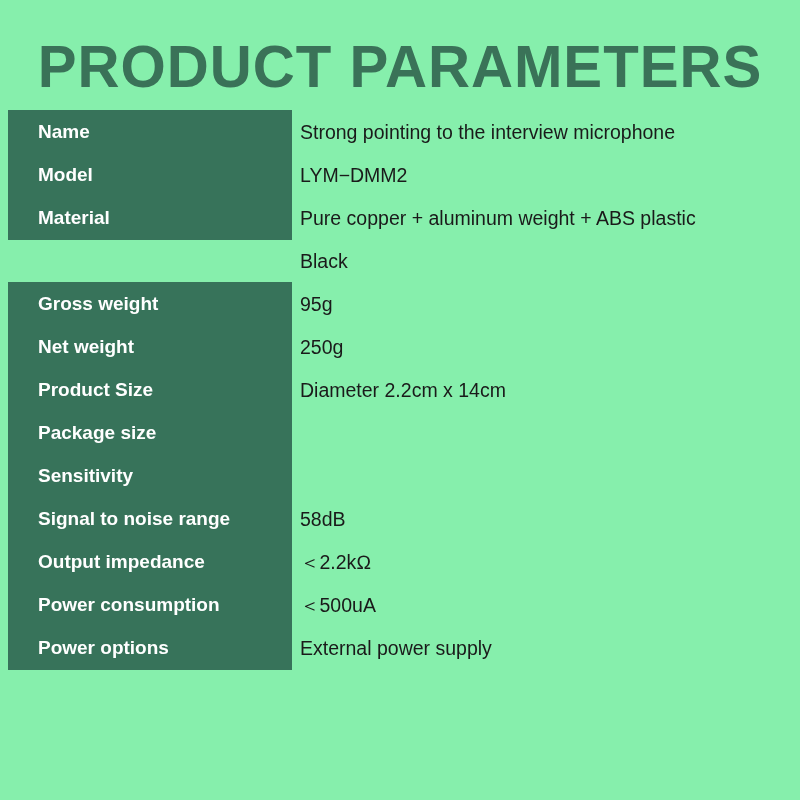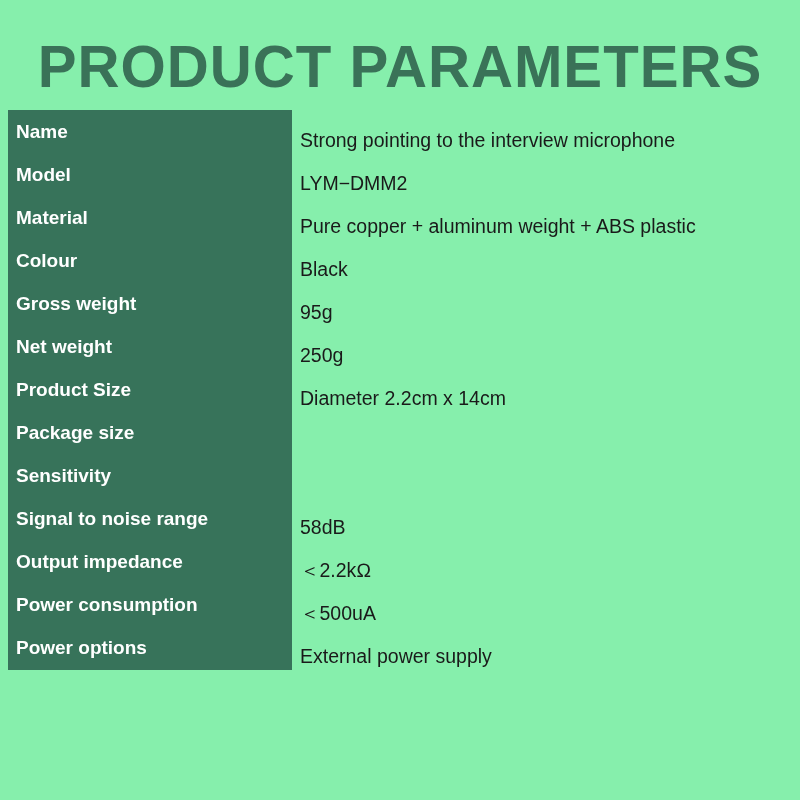--- a/index.html
+++ b/index.html
@@ -53,36 +53,36 @@
   }
 
   .spec-label {
     position: absolute;
     left: 8px;
     top: 0;
     width: 284px;
     height: 44px;
     background: #37735a;
     box-sizing: border-box;
-    padding: 0 10px 0 8px;
+    padding: 0 10px 0 30px;
     display: flex;
     align-items: center;
     color: #ffffff;
     font-family: "Liberation Sans", sans-serif;
     font-weight: bold;
     font-size: 19px;
     line-height: 36px;
     white-space: nowrap;
     overflow: hidden;
   }
 
   .spec-value {
     position: absolute;
     left: 300px;
-    top: 12px;
+    top: 4px;
     height: 36px;
     display: flex;
     align-items: center;
     color: #1a1a1a;
     font-family: "Liberation Sans", sans-serif;
     font-weight: normal;
     font-size: 19.5px;
     line-height: 36px;
     white-space: nowrap;
   }
@@ -101,21 +101,20 @@
       </div>
       <div class="spec-row">
         <div class="spec-label">Model</div>
         <div class="spec-value">LYM−DMM2</div>
       </div>
       <div class="spec-row">
         <div class="spec-label">Material</div>
         <div class="spec-value">Pure copper + aluminum weight + ABS plastic</div>
       </div>
       <div class="spec-row">
-        <div class="spec-label">Colour</div>
         <div class="spec-value">Black</div>
       </div>
       <div class="spec-row">
         <div class="spec-label">Gross weight</div>
         <div class="spec-value">95g</div>
       </div>
       <div class="spec-row">
         <div class="spec-label">Net weight</div>
         <div class="spec-value">250g</div>
       </div>

